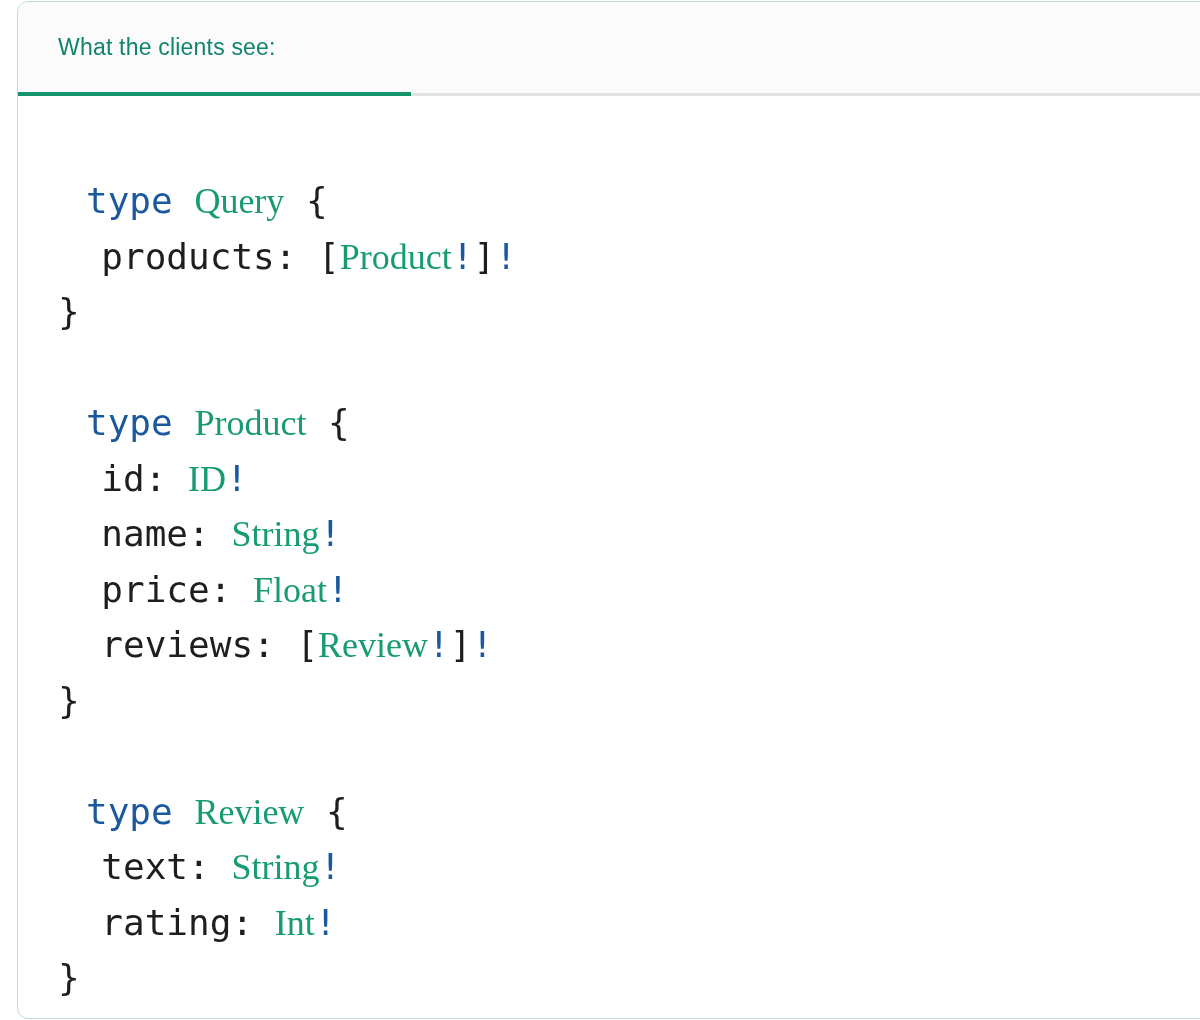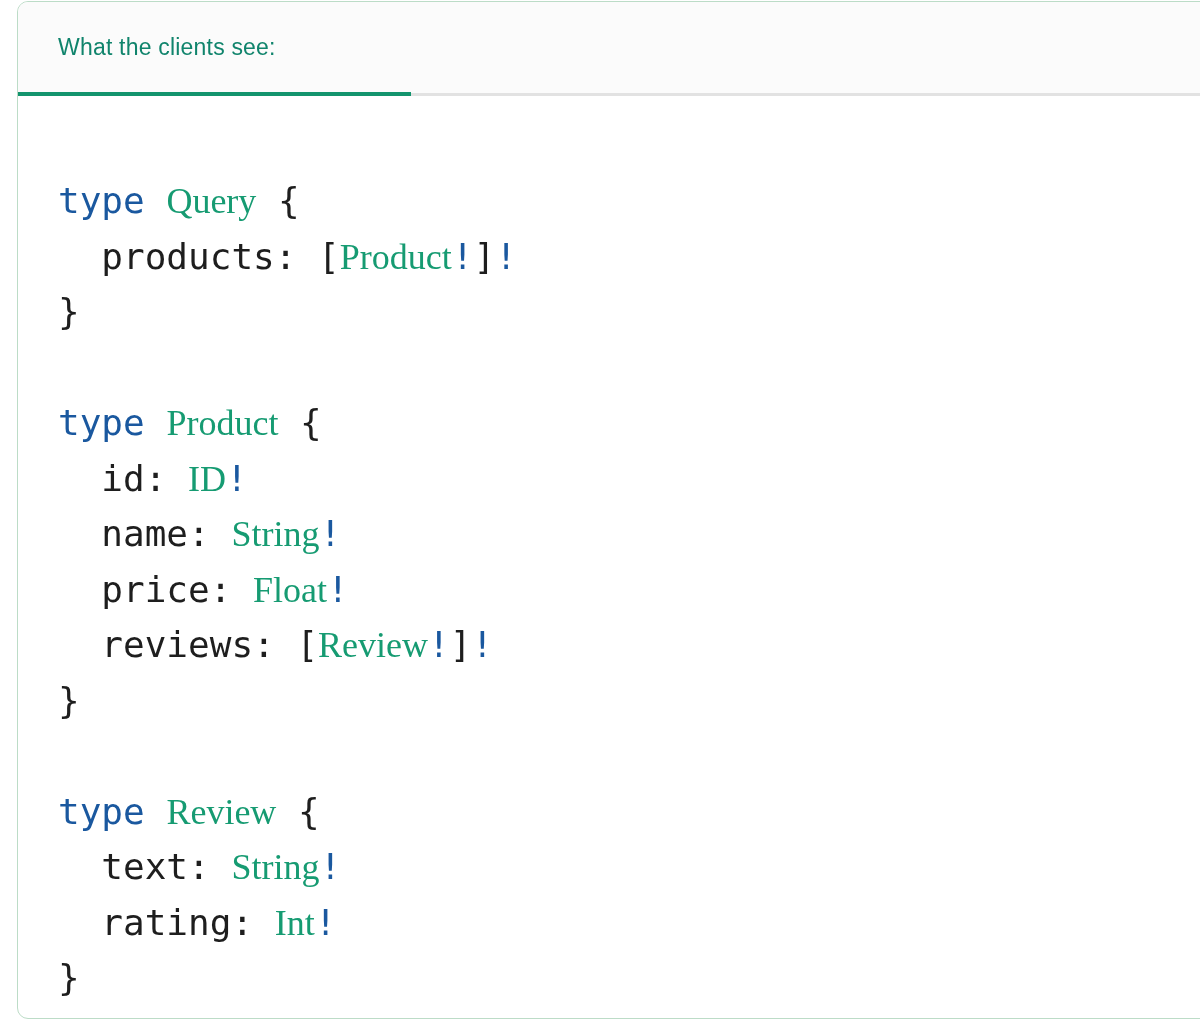--- a/index.html
+++ b/index.html
@@ -51,21 +51,21 @@
     font-family: "DejaVu Sans Mono", "Liberation Mono", monospace;
     font-size: 36px;
     font-weight: 500;
     line-height: 55.5px;
     color: var(--plain, #1e1e1e);
   }
   .code-line {
     white-space: pre;
     height: 55.5px;
   }
-  .tok-kw   { color: var(--kw,   #1a589f); }
+  .tok-kw   { color: var(--kw,   #1a589f); margin-left: 28px; }
   .tok-type { color: var(--type, #169b72); font-family: Liberation Serif, serif; }
   .tok-bang { color: var(--bang, #1a589f); }
   .tok-plain{ color: var(--plain,#1e1e1e); }
 </style>
 </head>
 <body>
 
 <div class="card">
   <div class="tab-bar">
     <div class="tab">

